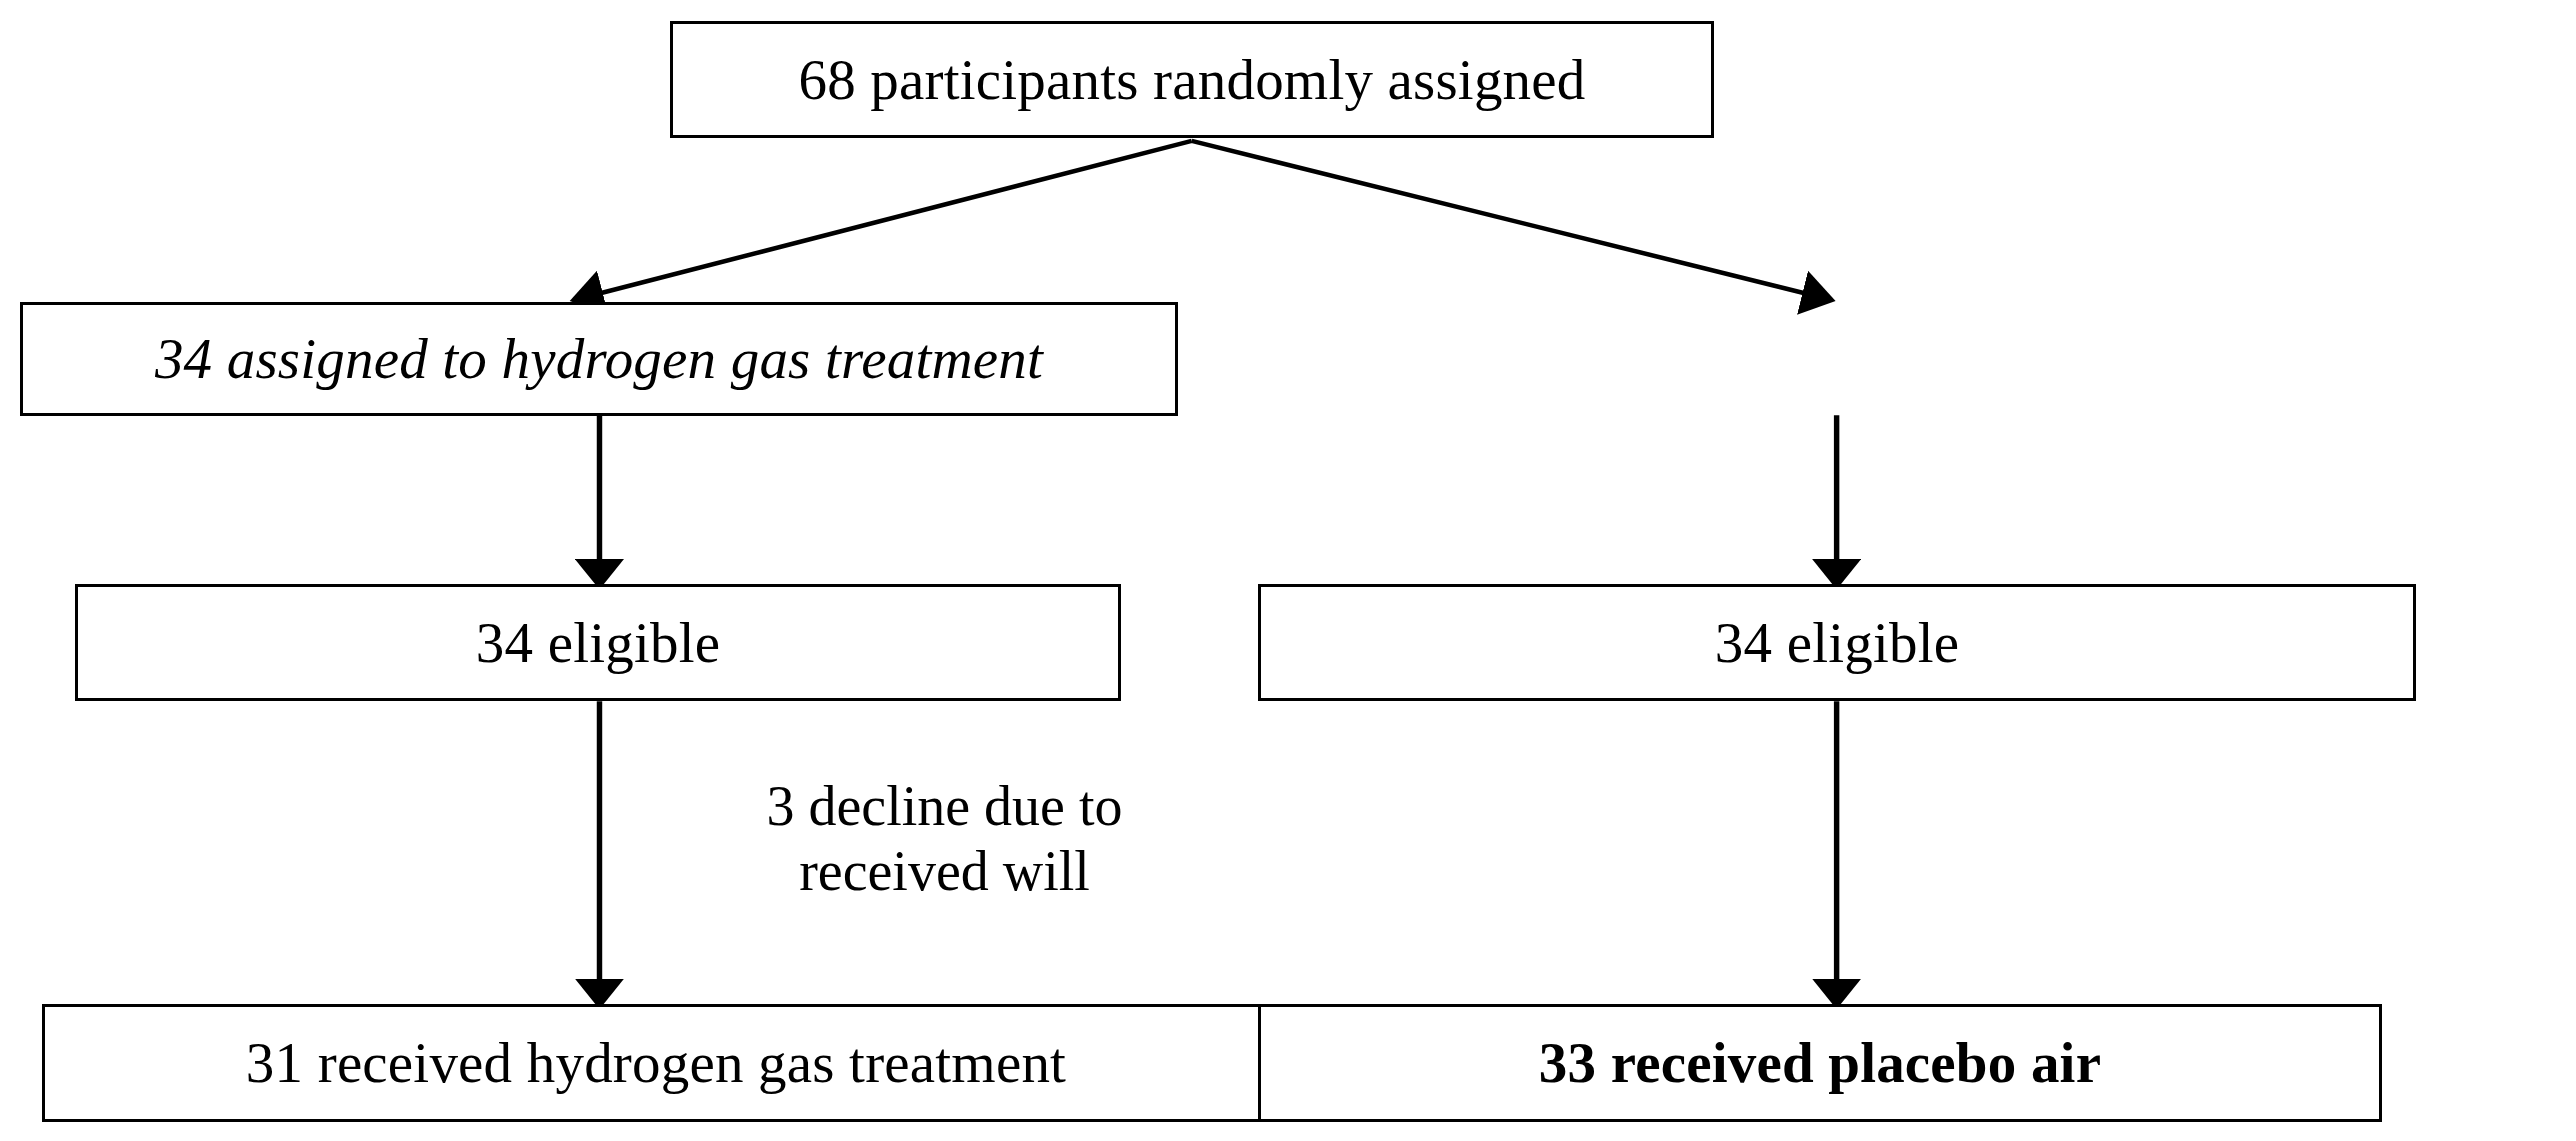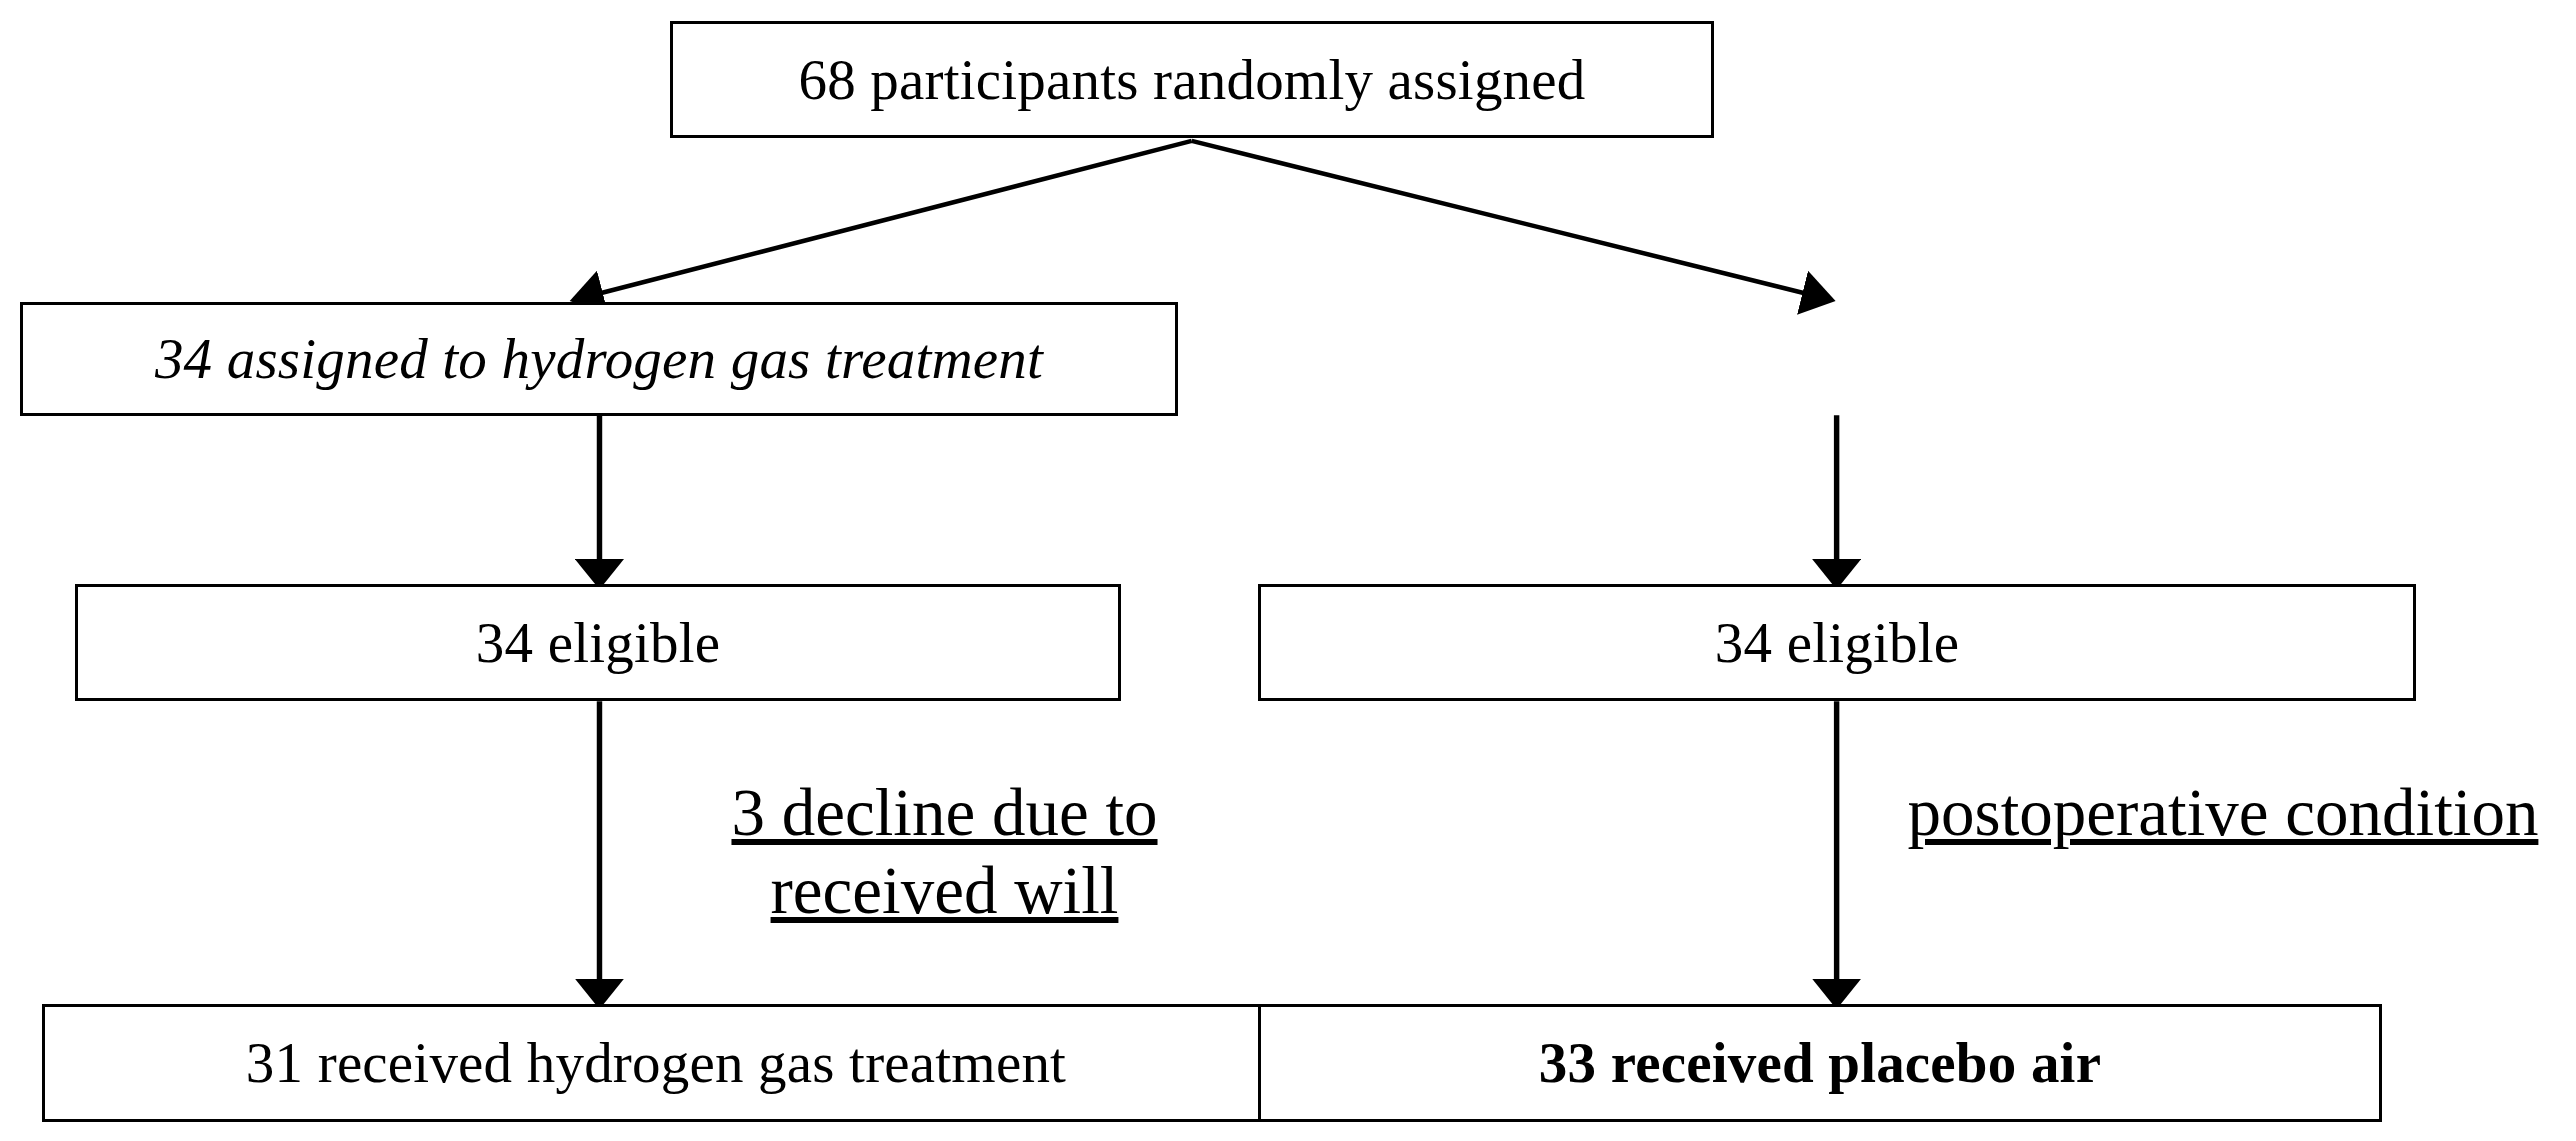--- a/index.html
+++ b/index.html
@@ -42,25 +42,24 @@
   .node-label {
     font-size: 57px;
     line-height: 1.05;
     letter-spacing: 0.2px;
     white-space: nowrap;
     color: #000000;
   }
   .annotation {
     position: absolute;
     text-align: center;
-    font-size: 67px;
+    font-size: 56px;
     line-height: 1.16;
     color: #000000;
     z-index: 2;
-    text-decoration: underline;
   }
   .annotation .ann-line {
     display: block;
     white-space: nowrap;
   }
   
   #box-enrolled      { left: 670px;  top: 21px;   width: 1044px; height: 117px; }
   #box-assign-h2     { left: 20px;   top: 302px;  width: 1158px; height: 114px; font-style: italic; }
   #box-assign-pl     { left: 1258px; top: 302px;  width: 1158px; height: 114px; }
   #box-eligible-h2   { left: 75px;   top: 584px;  width: 1046px; height: 117px; }
@@ -109,21 +108,20 @@
   </div>
   <div class="node-box" id="box-eligible-pl">
     <span class="node-label">34 eligible</span>
   </div>
 
   <div class="annotation" id="ann-decline-h2">
     <span class="ann-line">3 decline due to</span>
     <span class="ann-line">received will</span>
   </div>
   <div class="annotation" id="ann-decline-pl">
-    <span class="ann-line">postoperative condition</span>
   </div>
 
   <div class="node-box" id="box-received-h2">
     <span class="node-label">31 received hydrogen gas treatment</span>
   </div>
   <div class="node-box" id="box-received-pl">
     <span class="node-label">33 received placebo air</span>
   </div>
 
 </div>

